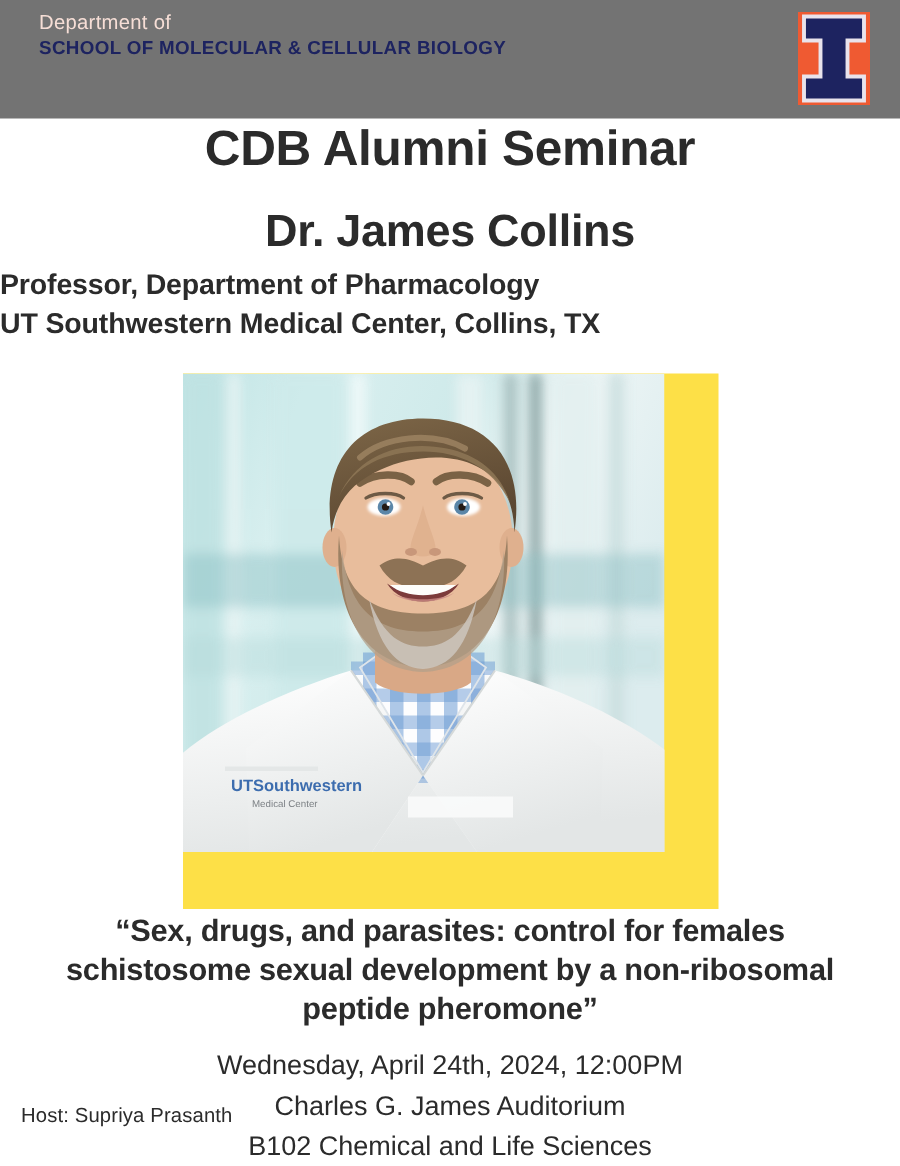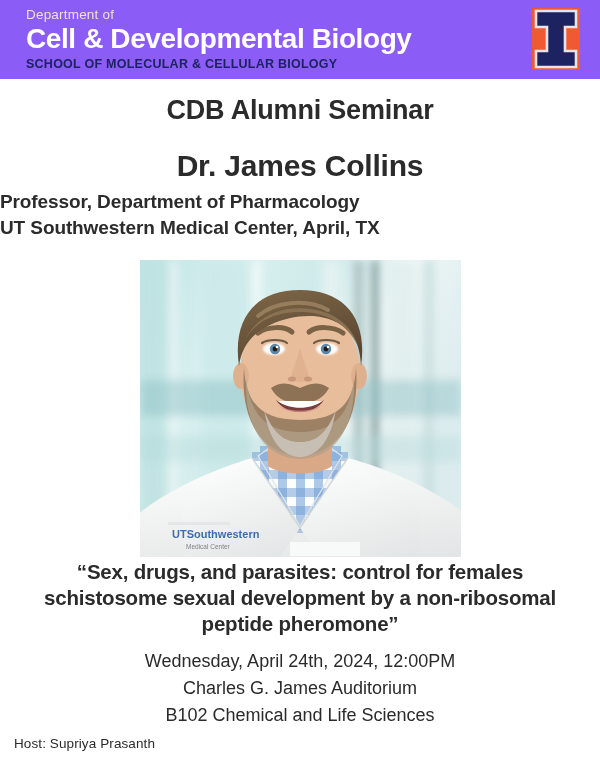--- a/index.html
+++ b/index.html
@@ -16,21 +16,21 @@
     color: #231f20;
   }
 
   
   .header-band {
     position: absolute;
     left: 0;
     top: 0;
     width: 600px;
     height: 79px;
-    background: #8b5cf6;
+    background: #737373;
     box-sizing: border-box;
   }
   .header-text-block {
     position: absolute;
     left: 26px;
     top: 6px;
   }
   .dept-eyebrow {
     font-size: 13.5px;
     line-height: 17px;
@@ -72,25 +72,24 @@
   .poster-body {
     position: absolute;
     left: 0;
     top: 79px;
     width: 600px;
     height: 698px;
   }
 
   .title-main {
     text-align: center;
-    font-size: 27px;
+    font-size: 33px;
     line-height: 40px;
     font-weight: bold;
     color: #2b2b2b;
-    margin-top: 11px;
     letter-spacing: -0.2px;
   }
   .speaker-name {
     text-align: center;
     font-size: 30px;
     line-height: 38px;
     font-weight: bold;
     color: #2b2b2b;
     margin-top: 17px;
     letter-spacing: -0.2px;
@@ -102,25 +101,26 @@
     font-weight: bold;
     color: #2b2b2b;
     margin-top: 4px;
     letter-spacing: -0.1px;
   }
   .affil-line.second { margin-top: 0px; }
 
   
   .portrait-wrap {
     width: 321px;
-    height: 297px;
+    height: 357px;
     margin: 19px auto 0 auto;
     position: relative;
     overflow: hidden;
     background: #fde047;
+    padding-left: 36px;
   }
   .portrait {
     position: absolute;
     inset: 0;
   }
   .portrait svg { display: block; width: 321px; height: 319px; }
 
   
   .talk-title {
     text-align: center;
@@ -156,41 +156,40 @@
     letter-spacing: 0.1px;
   }
 </style>
 </head>
 <body>
 
 <div class="header-band">
 
   <div class="header-text-block">
     <div class="dept-eyebrow">Department of</div>
-    <div class="dept-name">Cell &amp; Developmental Biology</div>
     <div class="school-line">SCHOOL OF MOLECULAR &amp; CELLULAR BIOLOGY</div>
   </div>
 
   <div class="block-i">
     <svg viewBox="0 0 48 62" xmlns="http://www.w3.org/2000/svg">
       <rect x="0" y="0" width="48" height="62" fill="#EF5A32"></rect>
       <path d="M4 3 H44 V19 H33 V43 H44 V59 H4 V43 H15 V19 H4 Z" fill="#1D2360" stroke="#E9E3EC" stroke-width="2.6"></path>
     </svg>
   </div>
 </div>
 
 <div class="poster-body">
 
   <div class="title-main">CDB Alumni Seminar</div>
 
   <div class="speaker-name">Dr. James Collins</div>
 
   <div class="affil-line">Professor, Department of Pharmacology</div>
 
-  <div class="affil-line second">UT Southwestern Medical Center, April, TX</div>
+  <div class="affil-line second">UT Southwestern Medical Center, Collins, TX</div>
 
   <div class="portrait-wrap">
     <div class="portrait">
       <svg viewBox="0 0 321 319" xmlns="http://www.w3.org/2000/svg">
         <defs>
           <linearGradient id="bgGrad" x1="0" y1="0" x2="1" y2="0.4">
             <stop offset="0%" stop-color="#bfe4e4"></stop>
             <stop offset="28%" stop-color="#d8efef"></stop>
             <stop offset="52%" stop-color="#cfeaea"></stop>
             <stop offset="72%" stop-color="#eef6f6"></stop>

